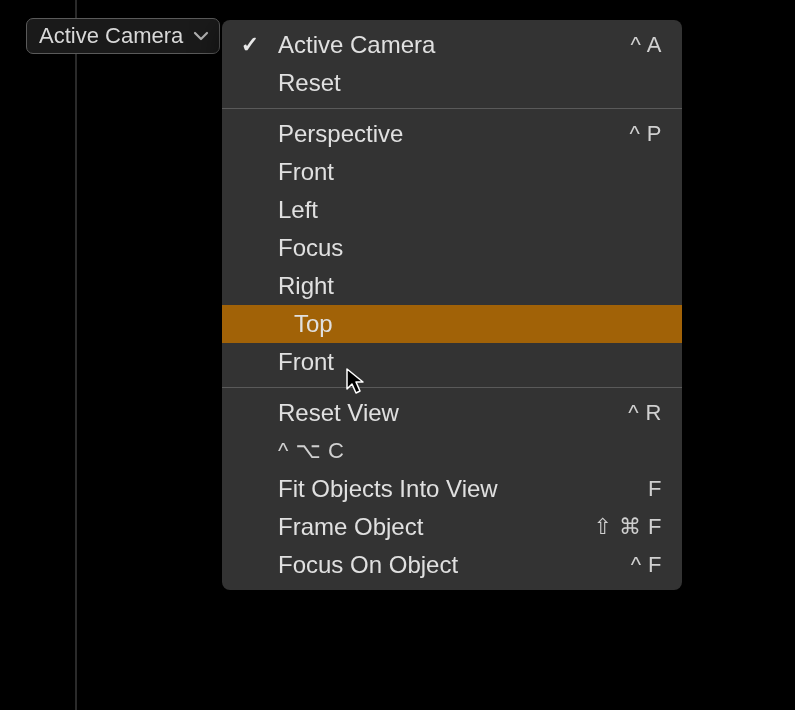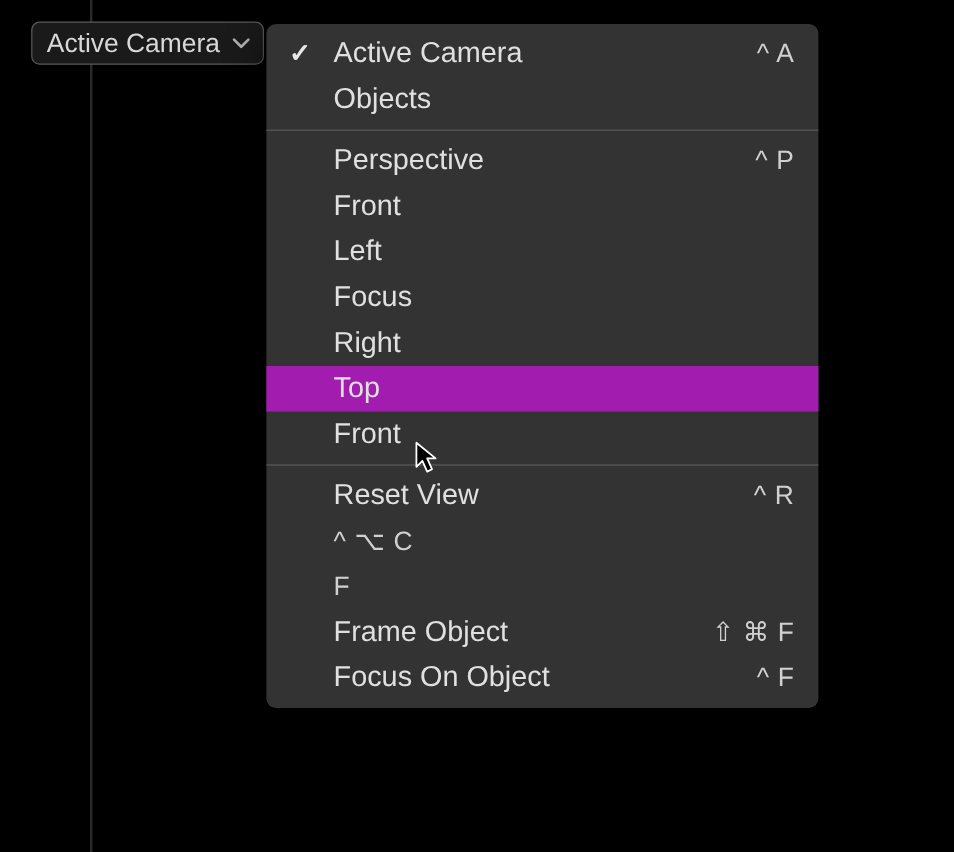--- a/index.html
+++ b/index.html
@@ -63,21 +63,22 @@
     }
     .menu-item {
       display: flex;
       align-items: center;
       height: 38px;
       padding: 0 20px 0 0;
       cursor: pointer;
       position: relative;
     }
     .menu-item.highlighted {
-      background: #a21caf;
+      background: #a16207;
+      padding-left: 16px;
     }
     .check-col {
       width: 56px;
       display: flex;
       justify-content: center;
       align-items: center;
     }
     .check-mark {
       color: #e8e8e8;
       font-size: 22px;
@@ -128,21 +129,21 @@
 
 <div class="menu-item">
       <span class="check-col">
         <span class="check-mark">✓</span>
       </span>
       <span class="menu-label">Active Camera</span>
       <span class="menu-shortcut">^ A</span>
     </div>
     <div class="menu-item">
       <span class="check-col"></span>
-      <span class="menu-label">Objects</span>
+      <span class="menu-label">Reset</span>
       <span class="menu-shortcut"></span>
     </div>
     <div class="menu-separator"></div>
     <div class="menu-item">
       <span class="check-col"></span>
       <span class="menu-label">Perspective</span>
       <span class="menu-shortcut">^ P</span>
     </div>
     <div class="menu-item">
       <span class="check-col"></span>
@@ -179,20 +180,21 @@
       <span class="check-col"></span>
       <span class="menu-label">Reset View</span>
       <span class="menu-shortcut">^ R</span>
     </div>
     <div class="menu-item">
       <span class="check-col"></span>
       <span class="menu-shortcut">^ ⌥ C</span>
     </div>
     <div class="menu-item">
       <span class="check-col"></span>
+      <span class="menu-label">Fit Objects Into View</span>
       <span class="menu-shortcut">F</span>
     </div>
     <div class="menu-item">
       <span class="check-col"></span>
       <span class="menu-label">Frame Object</span>
       <span class="menu-shortcut">⇧ ⌘ F</span>
     </div>
     <div class="menu-item">
       <span class="check-col"></span>
       <span class="menu-label">Focus On Object</span>

